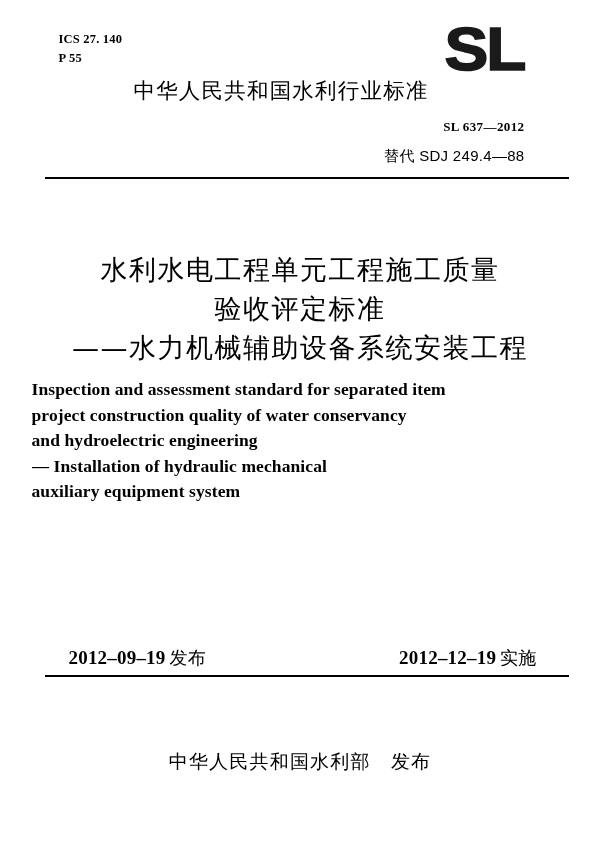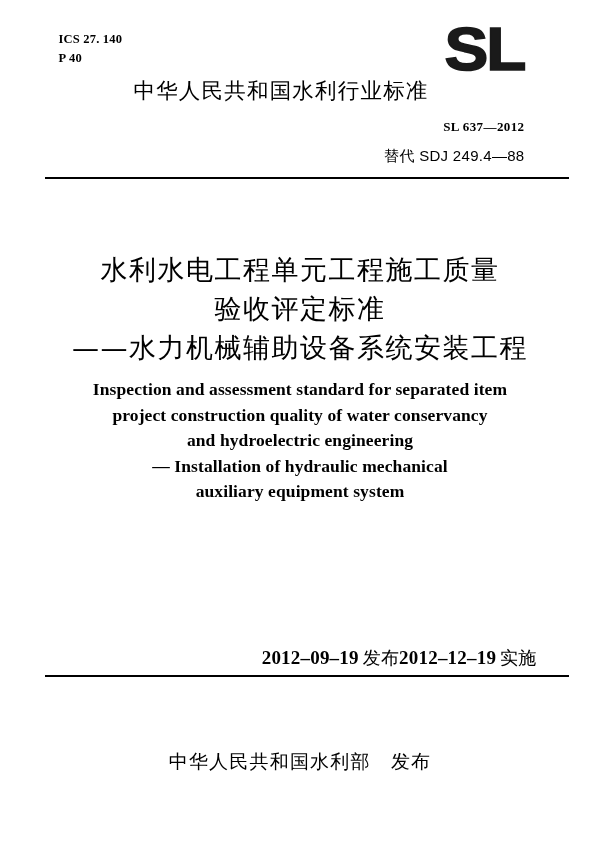--- a/index.html
+++ b/index.html
@@ -110,40 +110,40 @@
   .cn-title .t-line {
     display: block;
     white-space: nowrap;
   }
 
   .en-title {
     position: absolute;
     left: 0;
     right: 0;
     top: 377px;
-    text-align: center;
+    text-align: left;
     font-family: "Liberation Serif", "DejaVu Serif", serif;
     font-weight: bold;
     font-size: 17.5px;
     line-height: 25.5px;
     letter-spacing: 0.1px;
   }
   .en-title .t-line {
     display: block;
     white-space: nowrap;
   }
 
   
   .date-row {
     position: absolute;
     left: 19px;
     right: 14px;
     top: 646px;
     display: flex;
-    justify-content: flex-end;
+    justify-content: space-between;
     align-items: baseline;
     font-family: "Liberation Serif", "DejaVu Serif", serif;
     font-weight: bold;
     font-size: 19px;
     letter-spacing: 0.2px;
   }
   .date-row .date-item {
     white-space: nowrap;
   }
   .date-row .date-left { padding-left: 18px; }
@@ -168,21 +168,21 @@
     white-space: nowrap;
   }
 </style>
 </head>
 <body>
 
 <div id="page">
 
   <div class="ics-block">
     <div>ICS 27. 140</div>
-    <div>P 40</div>
+    <div>P 55</div>
   </div>
 
   <div class="sl-logo">SL</div>
 
   <div class="org-line">中华人民共和国水利行业标准</div>
 
   <div class="std-number">SL 637—2012</div>
   <div class="std-replaces">替代 SDJ 249.4—88</div>
 
   <div class="rule rule-top"></div>

